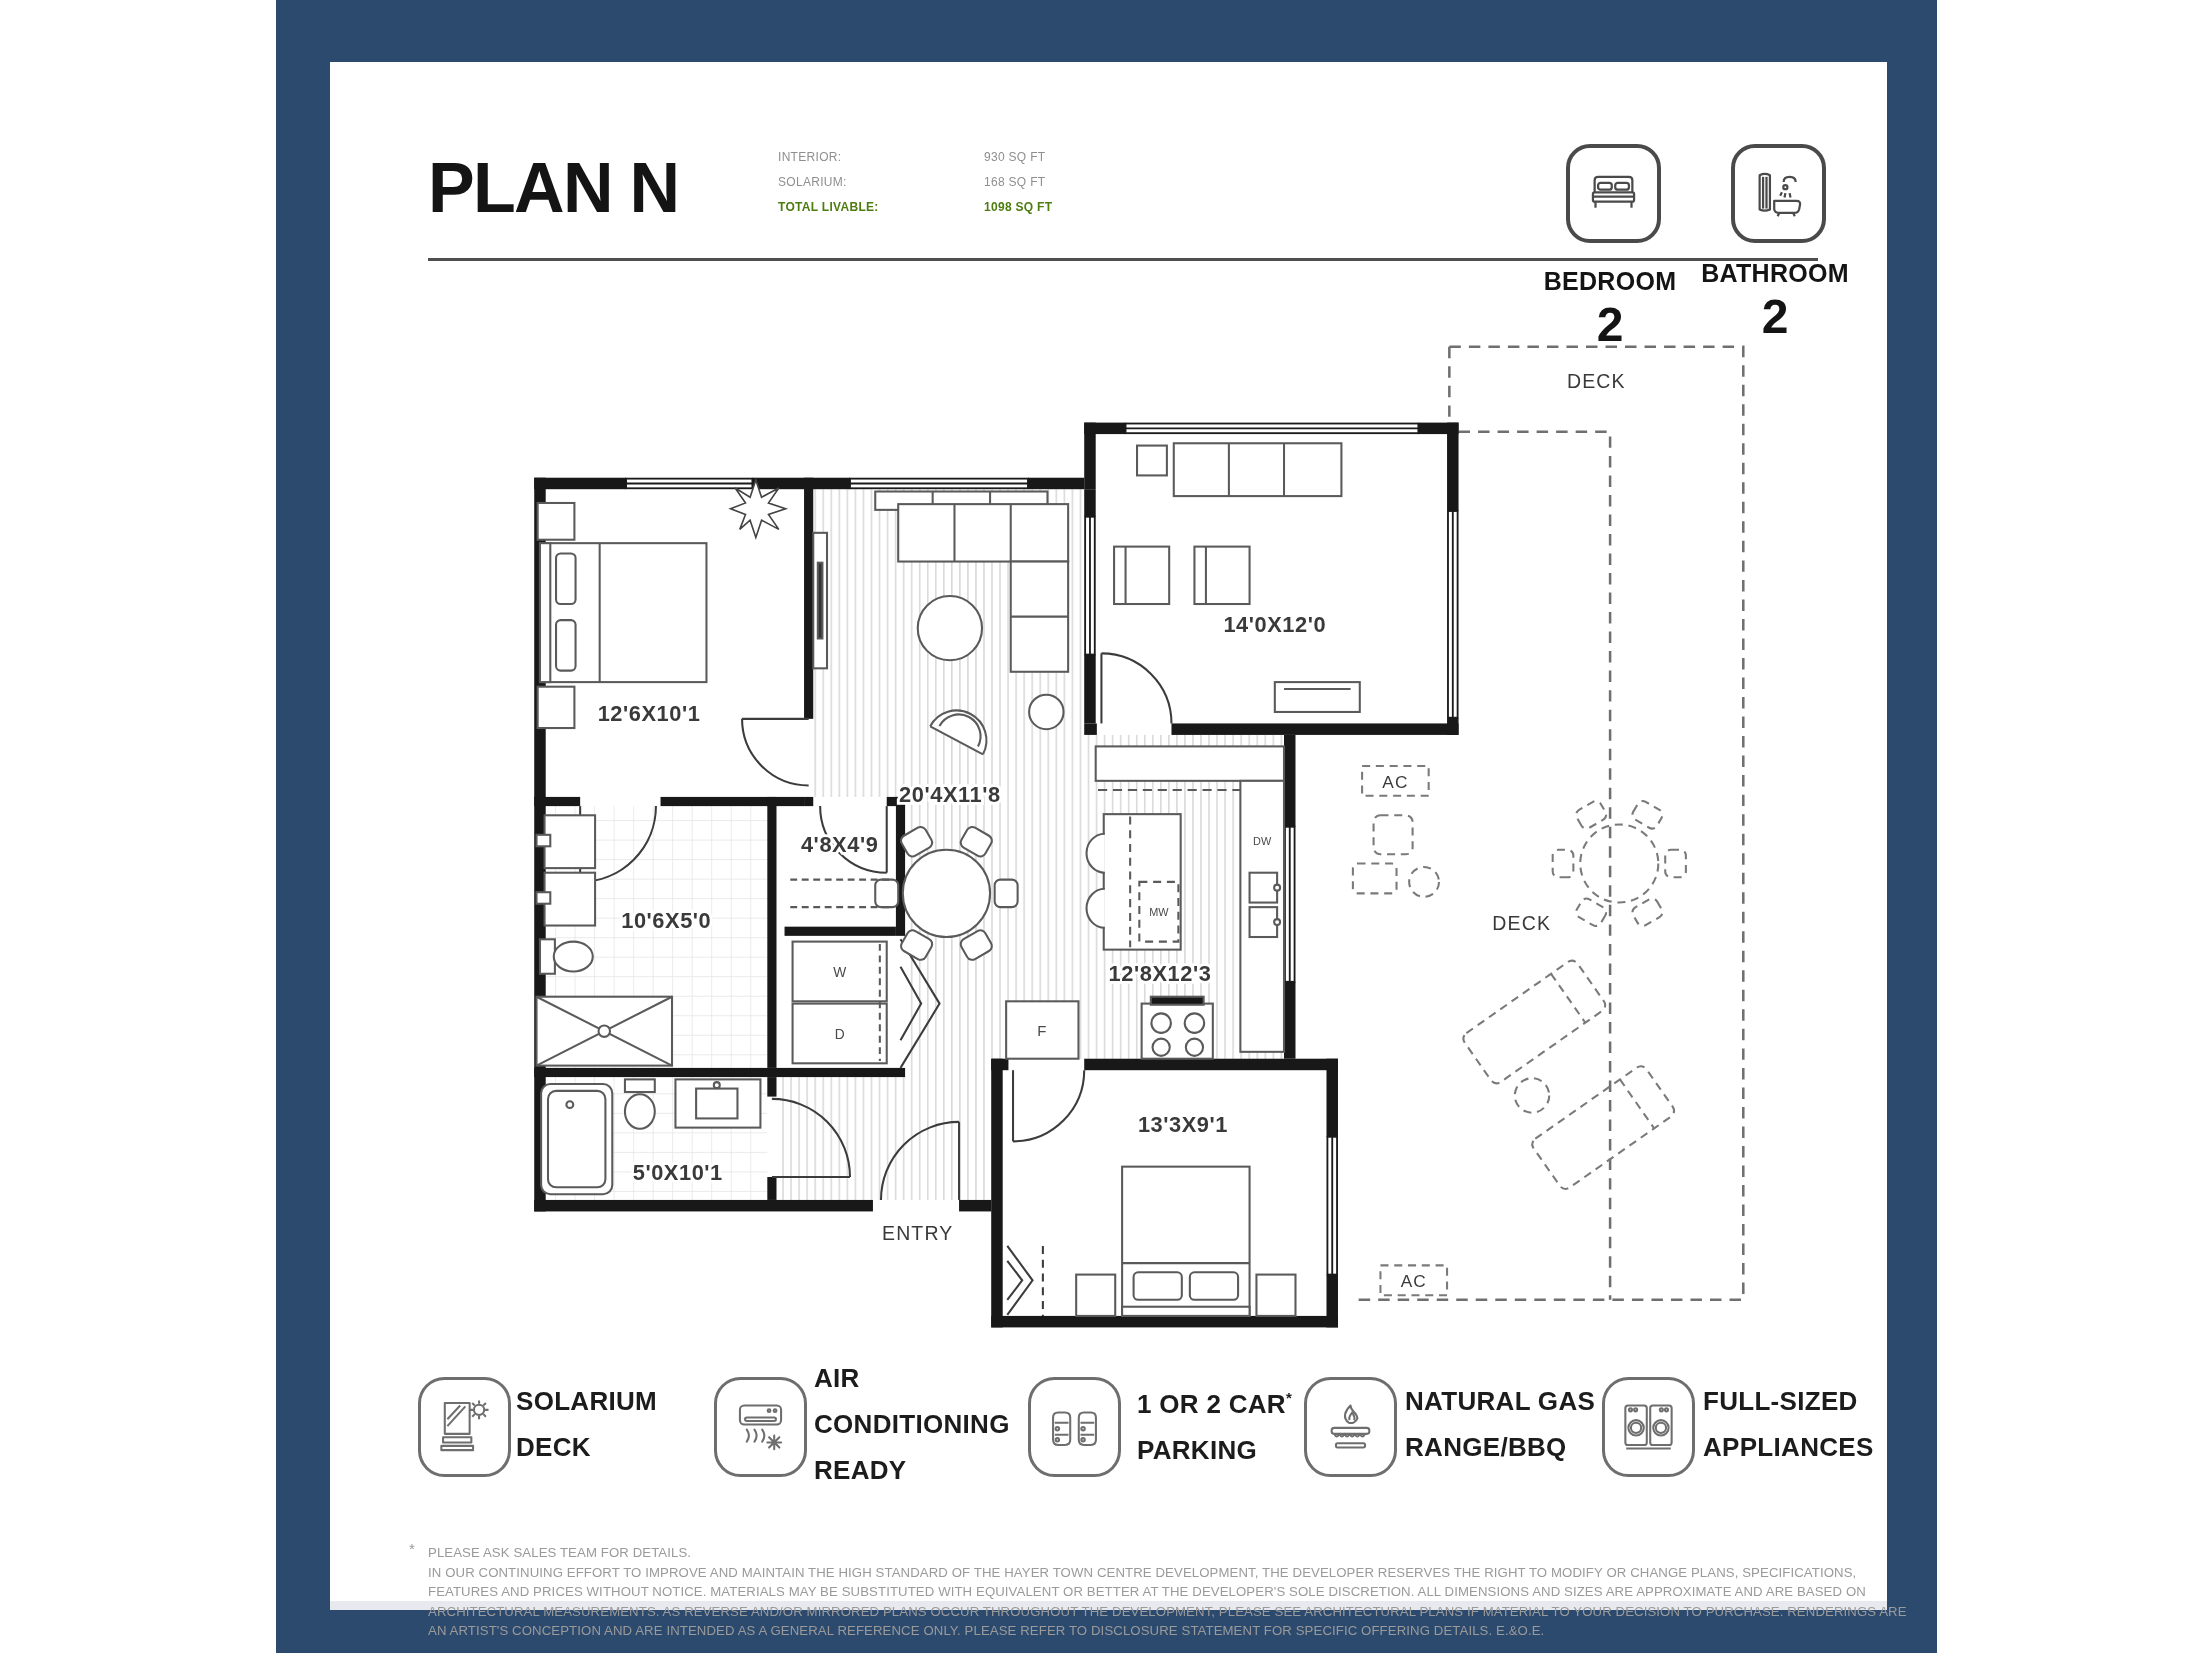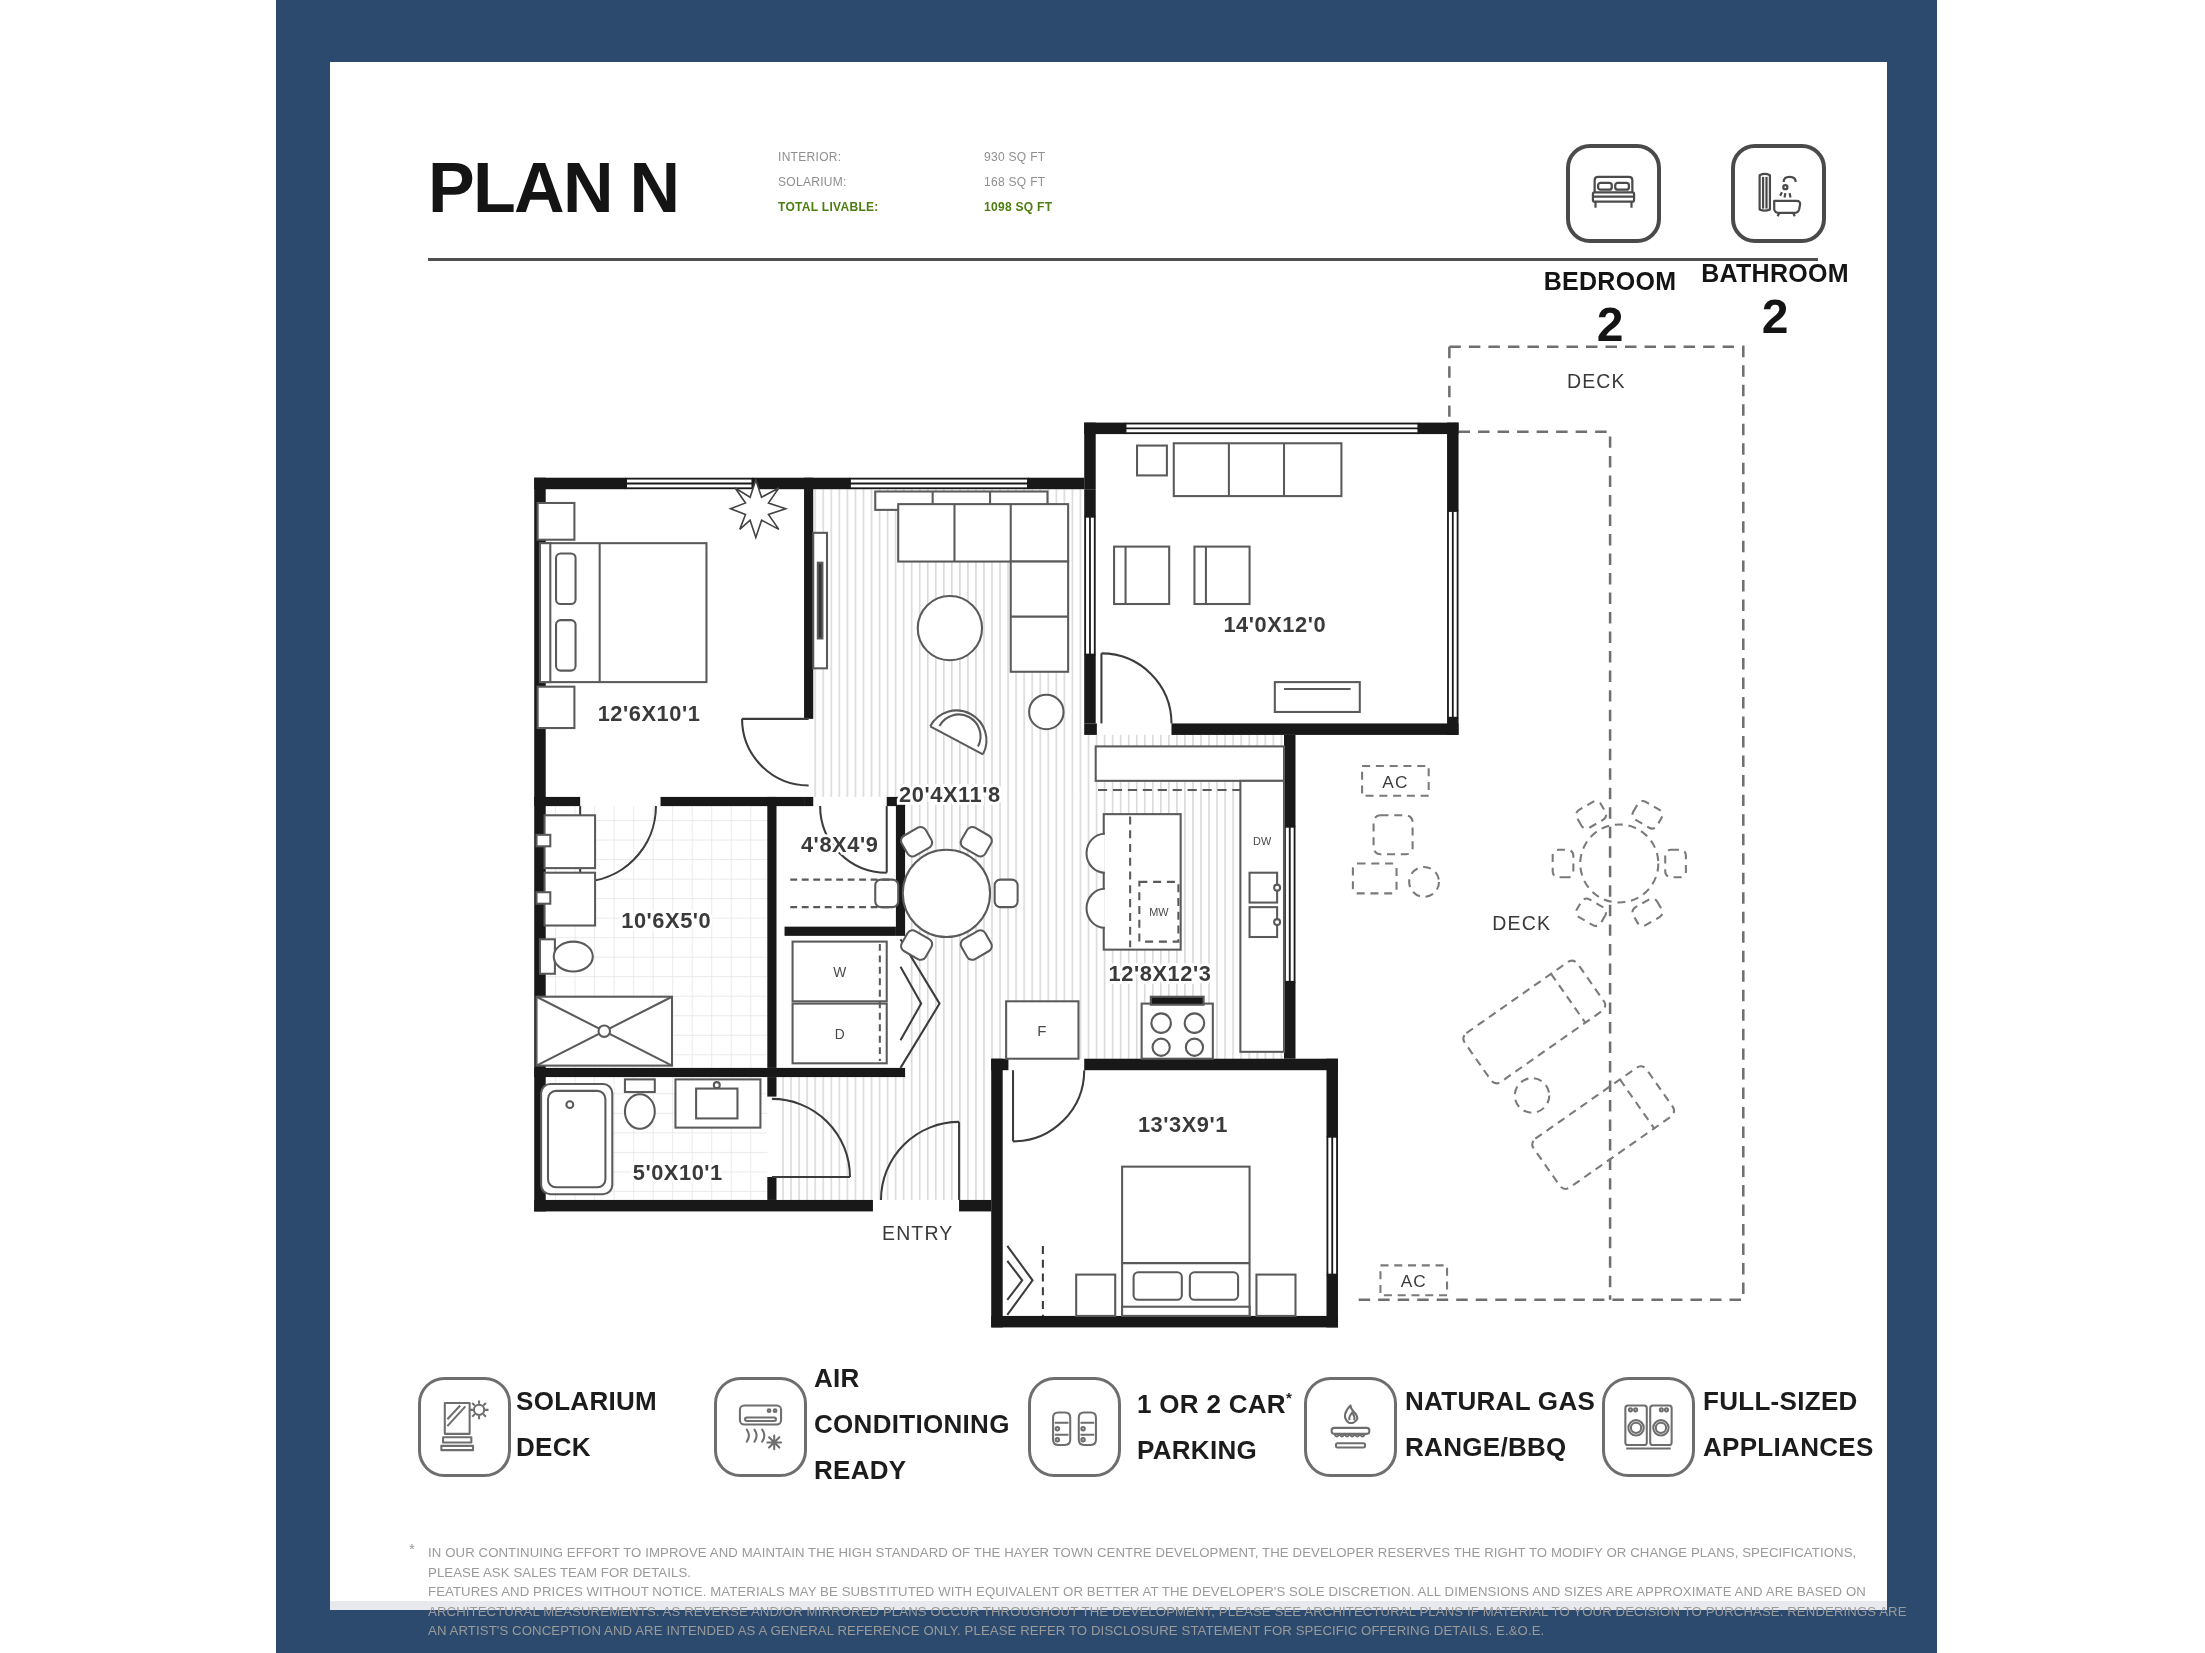--- a/index.html
+++ b/index.html
@@ -493,19 +493,19 @@
     </svg>
   </div>
 </div>
 <div class="abs f-label" style="left:1703px;top:1375px;">
   <span>FULL-SIZED</span>
   <span>APPLIANCES</span>
 </div>
 
 <div class="abs disc-mark">*</div>
 <div class="abs disc">
+  <p>PLEASE ASK SALES TEAM FOR DETAILS.</p>
   <p>IN OUR CONTINUING EFFORT TO IMPROVE AND MAINTAIN THE HIGH STANDARD OF THE HAYER TOWN CENTRE DEVELOPMENT, THE DEVELOPER RESERVES THE RIGHT TO MODIFY OR CHANGE PLANS, SPECIFICATIONS,</p>
-  <p>PLEASE ASK SALES TEAM FOR DETAILS.</p>
   <p>FEATURES AND PRICES WITHOUT NOTICE. MATERIALS MAY BE SUBSTITUTED WITH EQUIVALENT OR BETTER AT THE DEVELOPER'S SOLE DISCRETION. ALL DIMENSIONS AND SIZES ARE APPROXIMATE AND ARE BASED ON</p>
   <p>ARCHITECTURAL MEASUREMENTS. AS REVERSE AND/OR MIRRORED PLANS OCCUR THROUGHOUT THE DEVELOPMENT, PLEASE SEE ARCHITECTURAL PLANS IF MATERIAL TO YOUR DECISION TO PURCHASE. RENDERINGS ARE</p>
   <p>AN ARTIST'S CONCEPTION AND ARE INTENDED AS A GENERAL REFERENCE ONLY. PLEASE REFER TO DISCLOSURE STATEMENT FOR SPECIFIC OFFERING DETAILS. E.&amp;O.E.</p>
 </div>
 
 
 </body></html>

